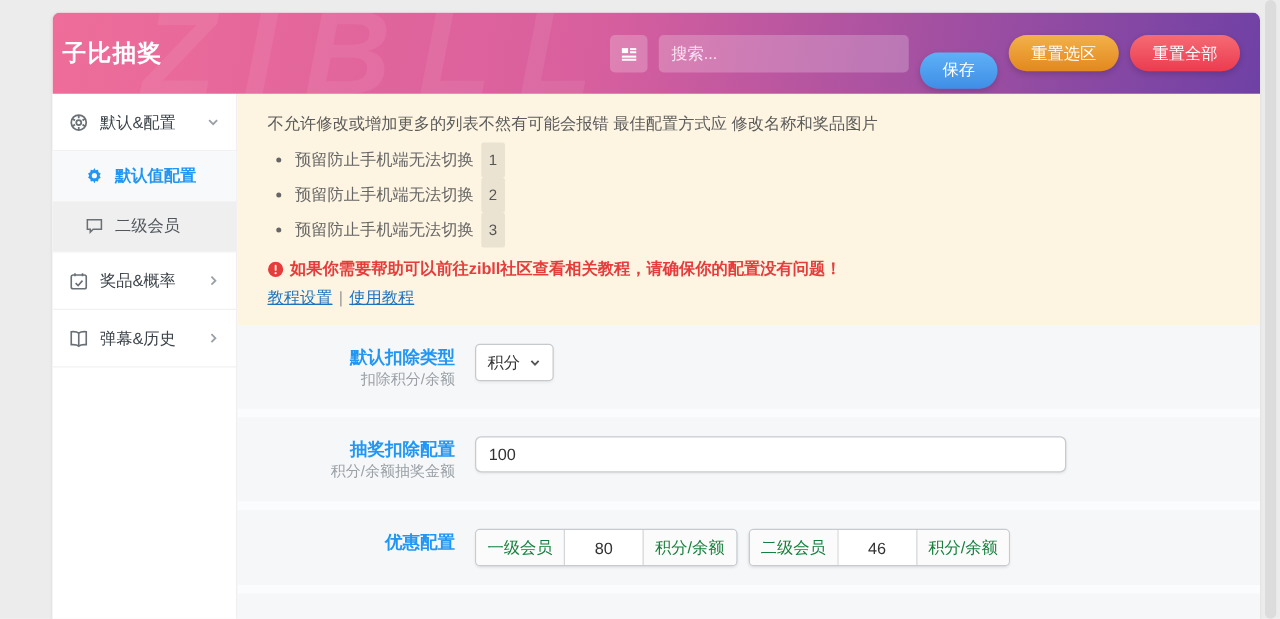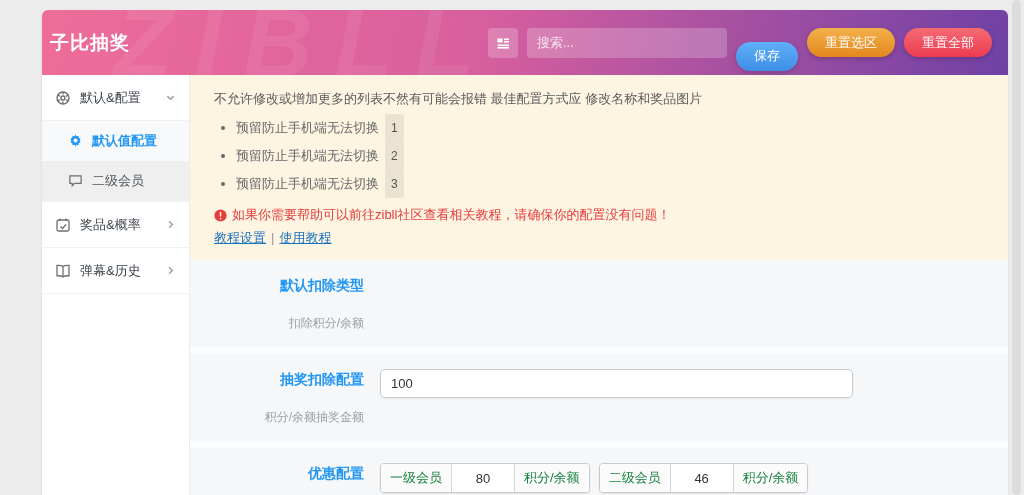--- a/index.html
+++ b/index.html
@@ -46,30 +46,30 @@
 
   .content { flex:1; background:#f6f7f9; overflow:hidden; display:flex; flex-direction:column; }
 
   
   .notice { background:#fdf5e2; padding:15px 24px 13px 24px; color:#5c5c5c; flex:0 0 auto; }
   .notice .intro { margin-bottom:4px; }
   .notice ul { list-style:disc; margin:6px 0 8px 22px; color:#666; }
   .notice li { line-height:26px; }
   .nbadge { display:inline-block; background:rgba(0,0,0,.07); color:#555; padding:1px 6px;
             border-radius:2px; margin-left:6px; font-size:12px; }
-  .warnline { color:#e53c3c; display:flex; align-items:center; gap:5px; margin:2px 0 5px 0; }
+  .warnline { color:#e53c3c; display:flex; align-items:center; gap:5px; margin:2px 0 5px 0;font-weight:bold; }
   .warn-ic { width:13px; height:13px; flex:0 0 13px; }
   .tlinks a { color:#1e73be; text-decoration:underline; cursor:pointer; }
   .tlinks .sep { color:#999; margin:0 5px; text-decoration:none; }
 
   
   .frow { background:#f6f7f9; border-bottom:7px solid #fbfcfd; padding:15px 0; display:flex; }
   .lcol { width:190px; flex:0 0 190px; text-align:right; padding-right:16px; }
   .flabel { color:#2196f3; font-size:14px; font-weight:bold; line-height:20px; }
-  .fsub { color:#9aa0a6; font-size:12px; margin-top:20px; }
+  .fsub { color:#9aa0a6; font-size:12px; margin-top:0; }
   .ccol { flex:1; display:flex; align-items:flex-start; }
 
   .fake-select { display:inline-flex; align-items:center; gap:7px; height:30px; padding:0 9px;
                  background:#fff; border:1px solid #c6cacd; border-radius:4px; color:#333;
                  cursor:pointer; box-shadow:0 1px 2px rgba(0,0,0,.05); }
   .fake-select .chev { color:#555; display:flex; }
 
   .txt-input { width:473px; height:29px; border:1px solid #c7cbcf; border-radius:5px;
                padding:0 10px; font-size:13px; color:#333; background:#fff; outline:none;
                box-shadow:0 1px 2px rgba(0,0,0,.06); font-family:inherit; }
@@ -206,20 +206,30 @@
         </div>
         <div class="tlinks">
           <a>教程设置</a><span class="sep">|</span><a>使用教程</a>
         </div>
       </div>
 
       <div class="frow">
         <div class="lcol">
           <div class="flabel">默认扣除类型</div>
           <div class="fsub">扣除积分/余额</div>
+        </div>
+        <div class="ccol">
+          <div class="fake-select">
+            <span>积分</span>
+            <span class="chev">
+              <svg width="10" height="10" viewBox="0 0 12 12" fill="none" stroke="currentColor" stroke-width="1.8">
+                  <path d="M2.5 4.5 6 8l3.5-3.5"></path>
+                </svg>
+            </span>
+          </div>
         </div>
       </div>
 
       <div class="frow">
         <div class="lcol">
           <div class="flabel">抽奖扣除配置</div>
           <div class="fsub">积分/余额抽奖金额</div>
         </div>
         <div class="ccol">
           <input class="txt-input" type="text" value="100" style="">

